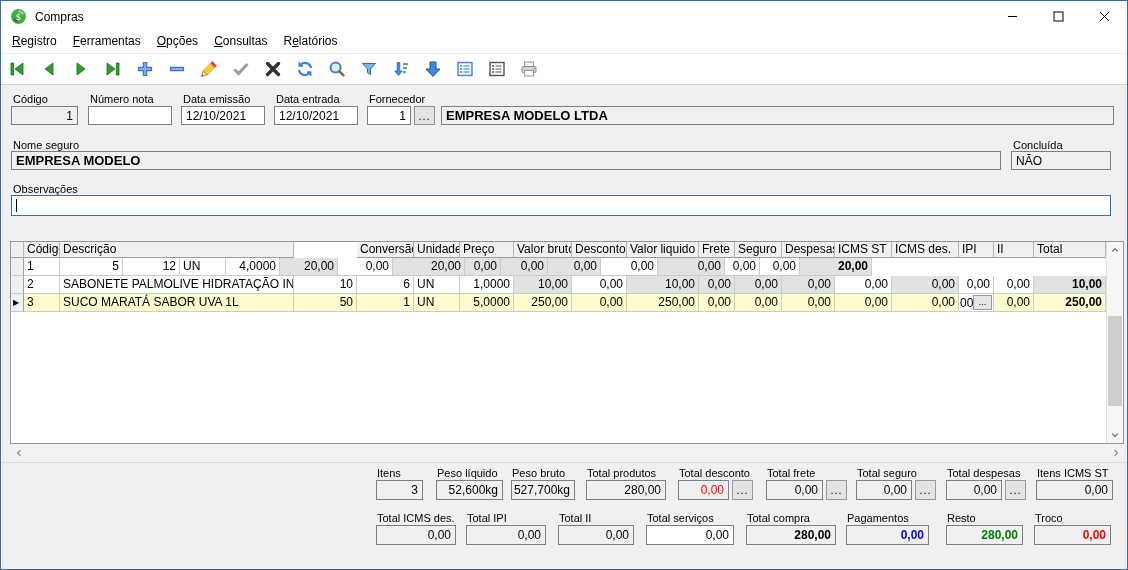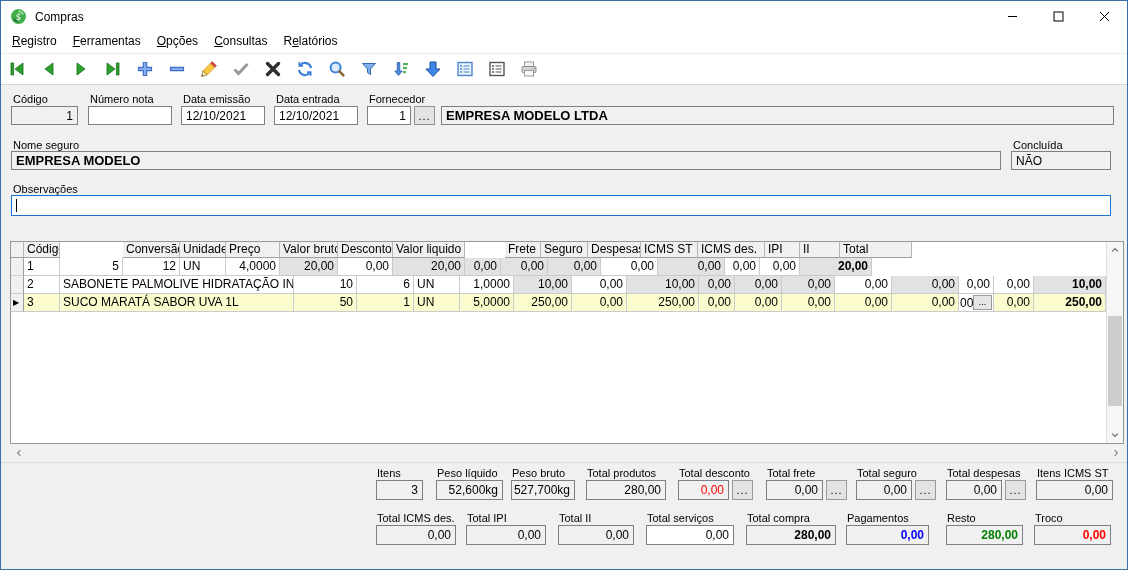--- a/index.html
+++ b/index.html
@@ -284,28 +284,29 @@
         <span class="caret"></span>
         <span></span>
       </div>
   </div>
 
   <div class="grid">
     <div class="gleft">
       <div class="ghead">
           <div class="hcell ind" style="width: 13px;"></div>
           <div class="hcell" style="width: 36px;">Código</div>
+          <div class="hcell" style="width: 234px;">Descrição</div>
           <div class="hcell" style="width: 63px; margin-top: 42px;">Quantidade</div>
           <div class="hcell" style="width: 57px;">Conversão</div>
           <div class="hcell" style="width: 46px;">Unidade</div>
           <div class="hcell" style="width: 54px;">Preço</div>
           <div class="hcell" style="width: 58px;">Valor bruto</div>
           <div class="hcell" style="width: 55px;">Desconto</div>
           <div class="hcell" style="width: 72px;">Valor liquido</div>
-          <div class="hcell" style="width: 36px; margin-left: 40px;">Frete</div>
+          <div class="hcell" style="width: 36px;">Frete</div>
           <div class="hcell" style="width: 47px;">Seguro</div>
           <div class="hcell" style="width: 53px;">Despesas</div>
           <div class="hcell" style="width: 57px;">ICMS ST</div>
           <div class="hcell" style="width: 67px;">ICMS des.</div>
           <div class="hcell" style="width: 35px;">IPI</div>
           <div class="hcell" style="width: 40px;">II</div>
           <div class="hcell" style="width: 72px;">Total</div>
         </div>
       <div class="gbody">
           <div class="grow">

